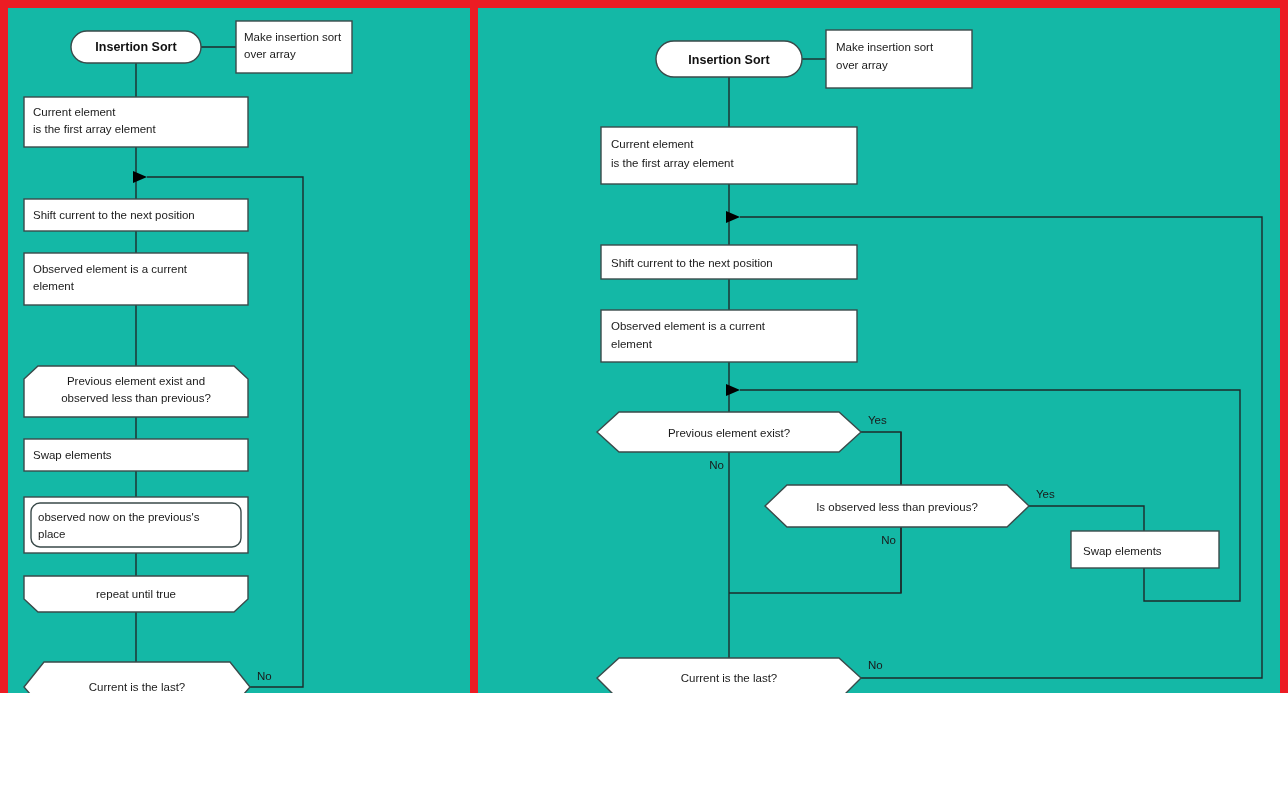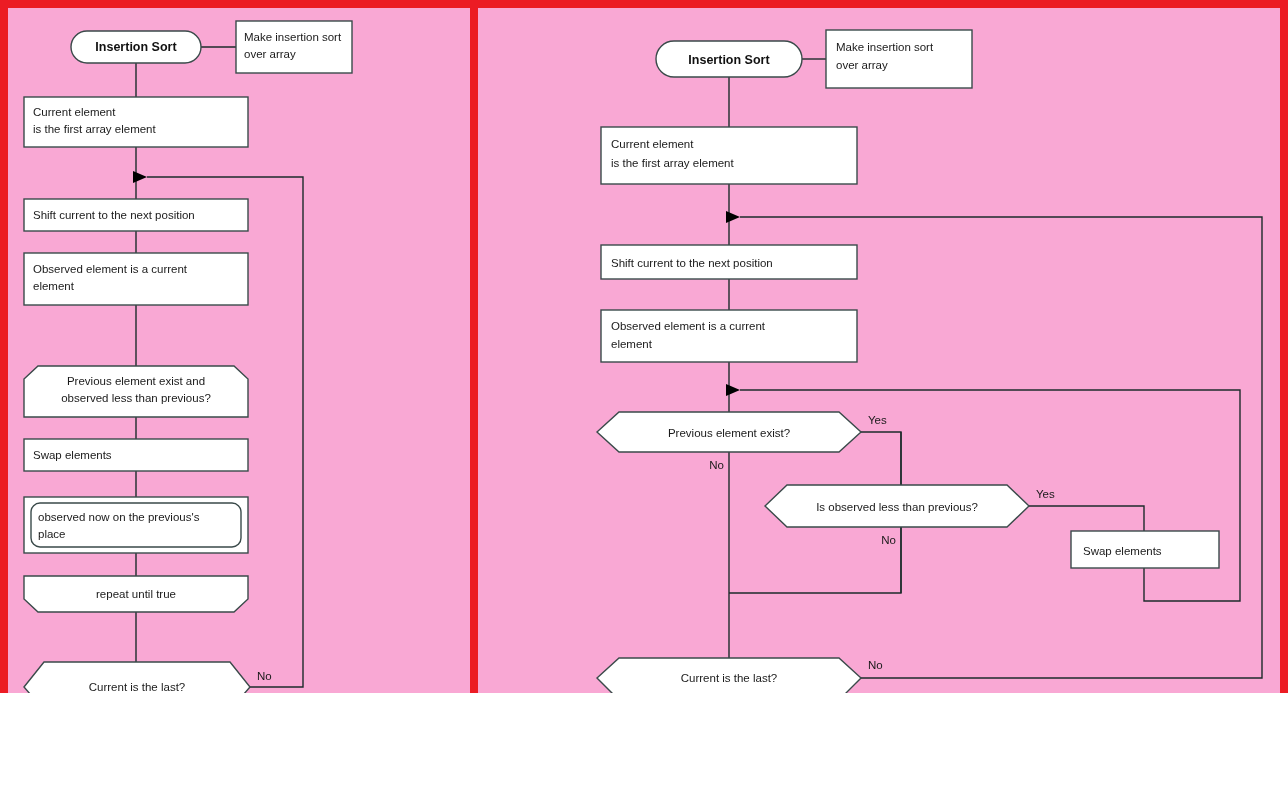--- a/index.html
+++ b/index.html
@@ -1,21 +1,21 @@
 <!DOCTYPE html>
 <html><head>
 <meta charset="utf-8">
 <title>Insertion Sort Flowcharts</title>
 <style>
   html,body{margin:0;padding:0;background:#ffffff;}
   body{font-family:"Liberation Sans","DejaVu Sans",sans-serif;}
   #canvas{
     position:relative;
     width:1288px;height:693px;
-    background:#f9a8d4;
+    background:#14b8a6;
     box-sizing:border-box;
     overflow:hidden;
   }
   #canvas svg{position:absolute;left:0;top:0;}
   .node-text{
     font-family:"Liberation Sans","DejaVu Sans",sans-serif;
     font-size:11.5px;
     fill:#1a1a1a;
   }
   .node-text-bold{

